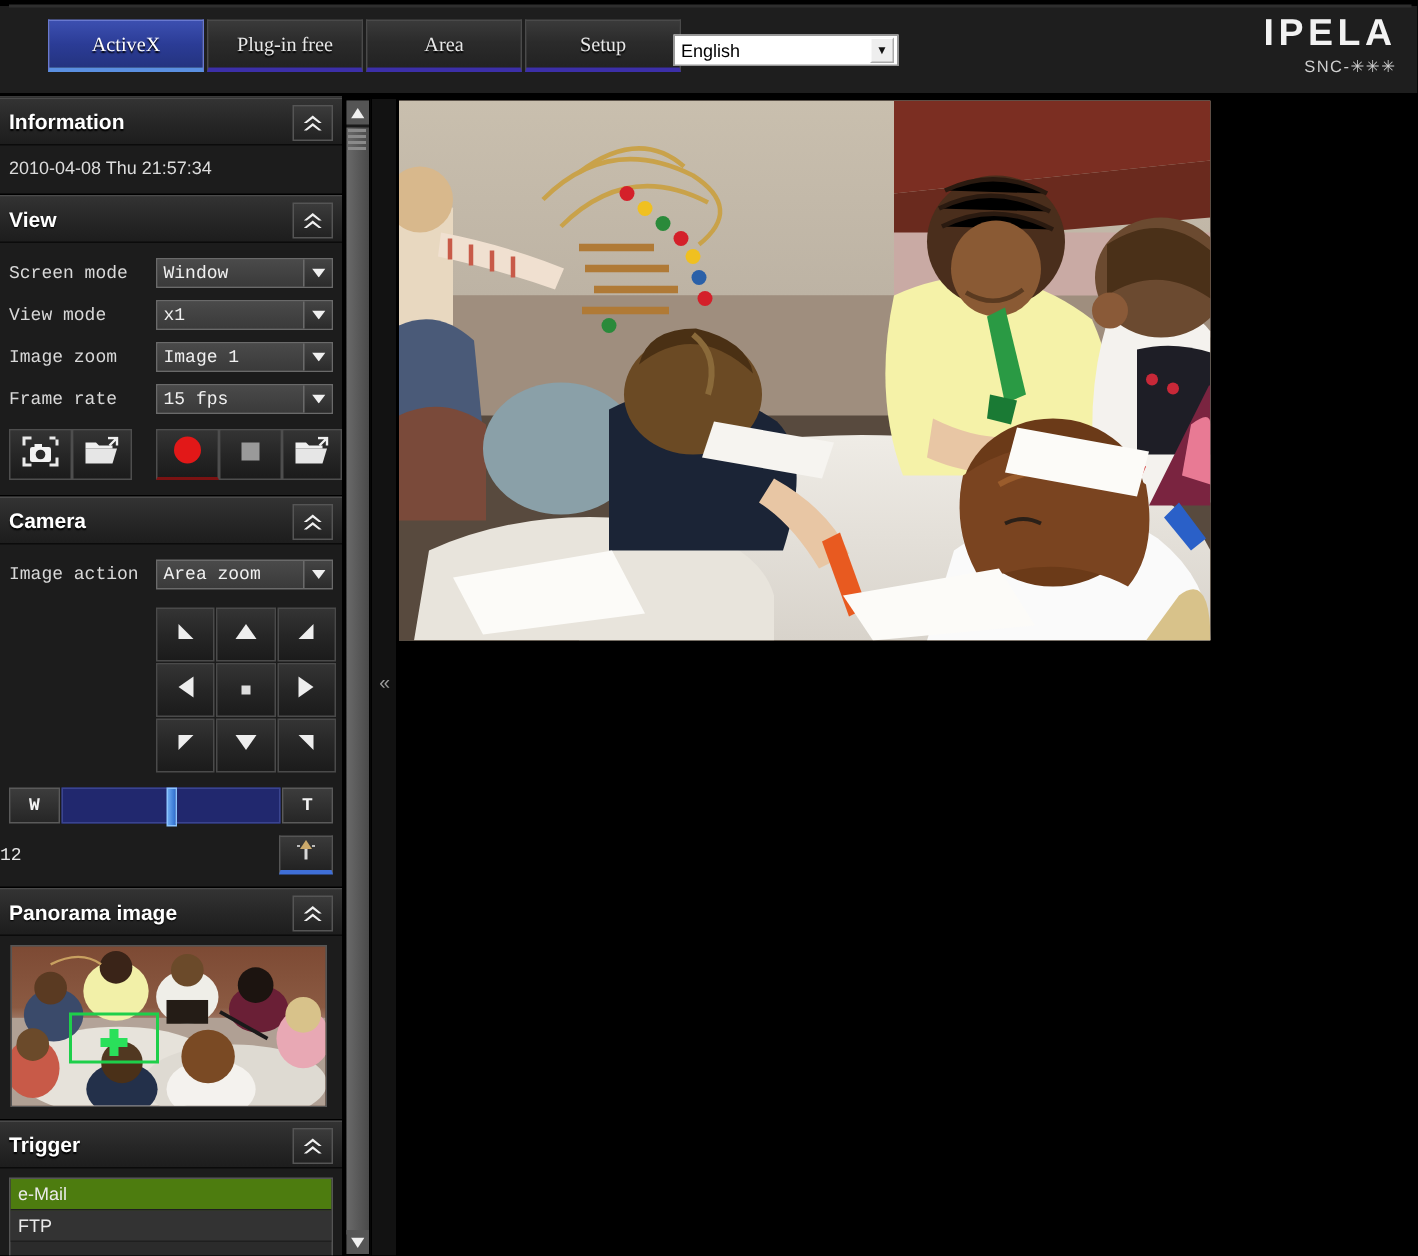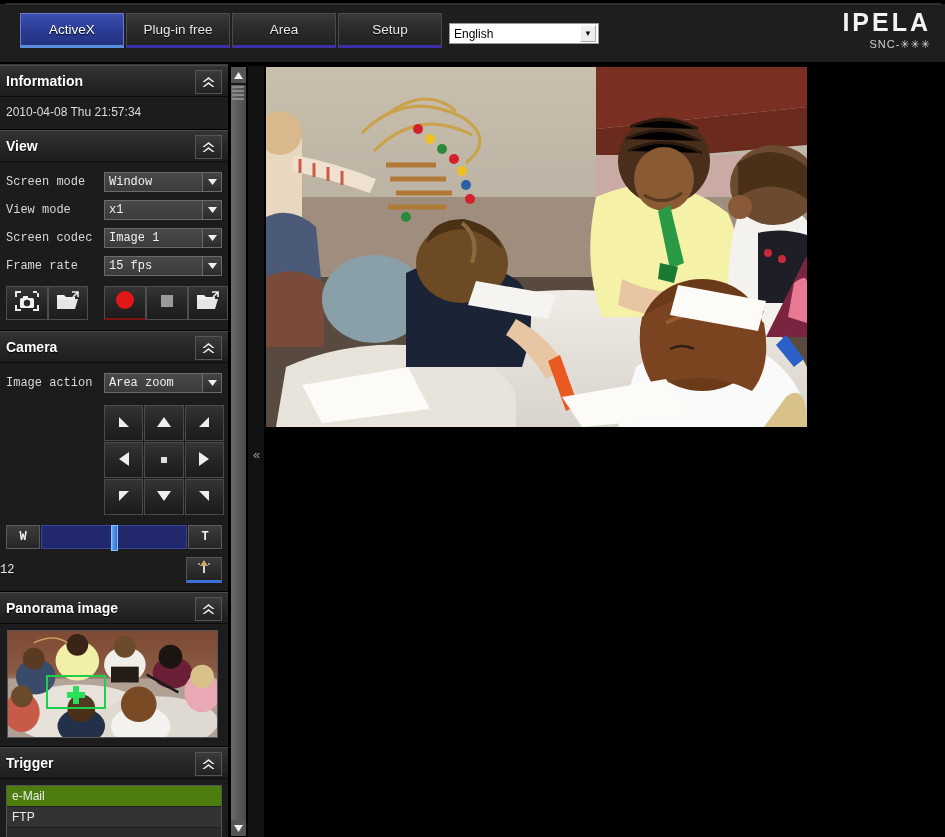--- a/index.html
+++ b/index.html
@@ -17,21 +17,21 @@
     background: #1e1e1e;
   }
   #topbar-hairline {
     position: absolute; left: 0; top: 0; width: 945px; height: 4px;
     background: #000;
   }
   #topbar-hairline2 {
     position: absolute; left: 6px; top: 3px; width: 935px; height: 2px;
     background: #2e2e2e;
   }
-  #tabs { position: absolute; left: 20px; top: 13px; display: flex; }
+  #tabs { position: absolute; left: 32px; top: 13px; display: flex; font-family: Liberation Serif, serif; }
   .tab {
     width: 104px; height: 35px;
     background: linear-gradient(to bottom,#3a3a3a 0%,#2b2b2b 45%,#222 100%);
     border: 1px solid #4a4a4a;
     border-bottom: 3px solid #3c2fa8;
     color: #e8e8e8;
     font-size: 13.5px;
     display: flex; align-items: center; justify-content: center;
     cursor: pointer;
     margin-right: 2px;
@@ -382,21 +382,21 @@
             <span class="sv">x1</span>
             <span class="sarrow">
                 <svg width="9" height="6" viewBox="0 0 9 6">
                   <path d="M0 0 L9 0 L4.5 6 Z" fill="#f0f0f0"></path>
                 </svg>
               </span>
           </span>
         </div>
 
         <div class="form-row">
-          <span class="form-label">Screen codec</span>
+          <span class="form-label">Image zoom</span>
           <span class="select">
             <span class="sv">Image 1</span>
             <span class="sarrow">
                 <svg width="9" height="6" viewBox="0 0 9 6">
                   <path d="M0 0 L9 0 L4.5 6 Z" fill="#f0f0f0"></path>
                 </svg>
               </span>
           </span>
         </div>
 

